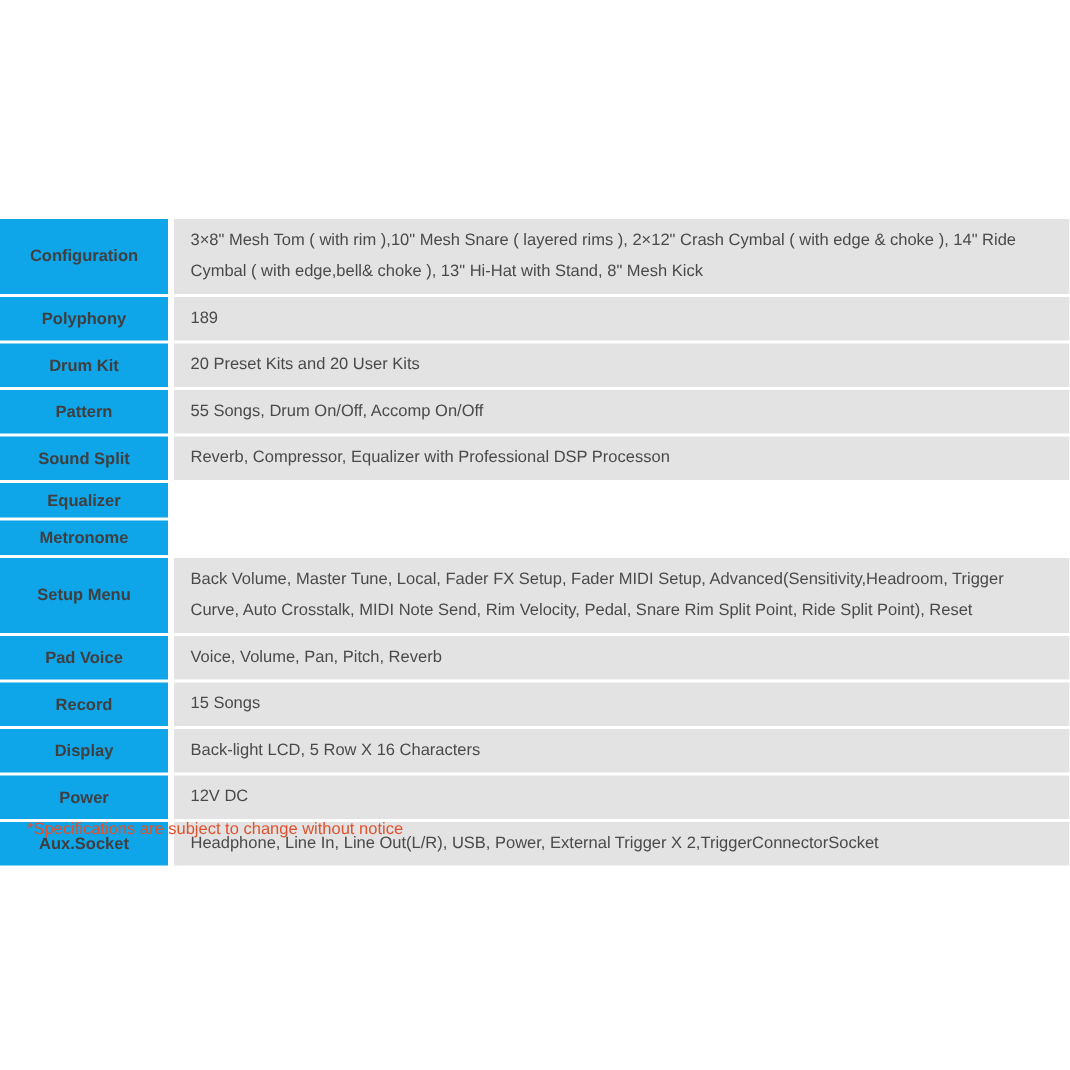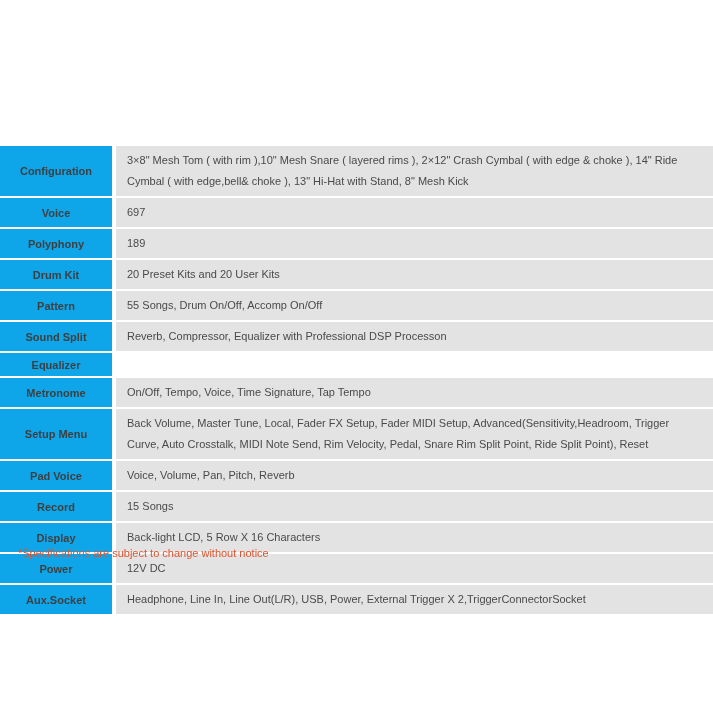--- a/index.html
+++ b/index.html
@@ -67,24 +67,20 @@
 
 <div class="page">
 
   <div class="spec-table">
 
     <div class="spec-row tall">
       <div class="spec-label">Configuration</div>
       <div class="spec-value">3×8" Mesh Tom ( with rim ),10" Mesh Snare ( layered rims ), 2×12" Crash Cymbal ( with  edge &amp; choke ), 14" Ride Cymbal ( with edge,bell&amp; choke ), 13" Hi-Hat with Stand, 8" Mesh Kick</div>
     </div>
 
-    <div class="spec-row">
-      <div class="spec-label">Voice</div>
-      <div class="spec-value">697</div>
-    </div>
 
     <div class="spec-row">
       <div class="spec-label">Polyphony</div>
       <div class="spec-value">189</div>
     </div>
 
     <div class="spec-row">
       <div class="spec-label">Drum Kit</div>
       <div class="spec-value">20 Preset Kits and 20 User Kits</div>
     </div>
@@ -98,21 +94,20 @@
       <div class="spec-label">Sound Split</div>
       <div class="spec-value">Reverb, Compressor, Equalizer with Professional DSP Processon</div>
     </div>
 
     <div class="spec-row">
       <div class="spec-label">Equalizer</div>
     </div>
 
     <div class="spec-row">
       <div class="spec-label">Metronome</div>
-      <div class="spec-value">On/Off, Tempo, Voice, Time Signature, Tap Tempo</div>
     </div>
 
     <div class="spec-row tall">
       <div class="spec-label">Setup Menu</div>
       <div class="spec-value">Back Volume, Master Tune, Local, Fader FX Setup, Fader MIDI Setup, Advanced(Sensitivity,Headroom, Trigger Curve, Auto Crosstalk, MIDI Note Send, Rim Velocity, Pedal, Snare Rim Split Point, Ride Split Point), Reset</div>
     </div>
 
     <div class="spec-row">
       <div class="spec-label">Pad Voice</div>
       <div class="spec-value">Voice, Volume, Pan, Pitch, Reverb</div>

